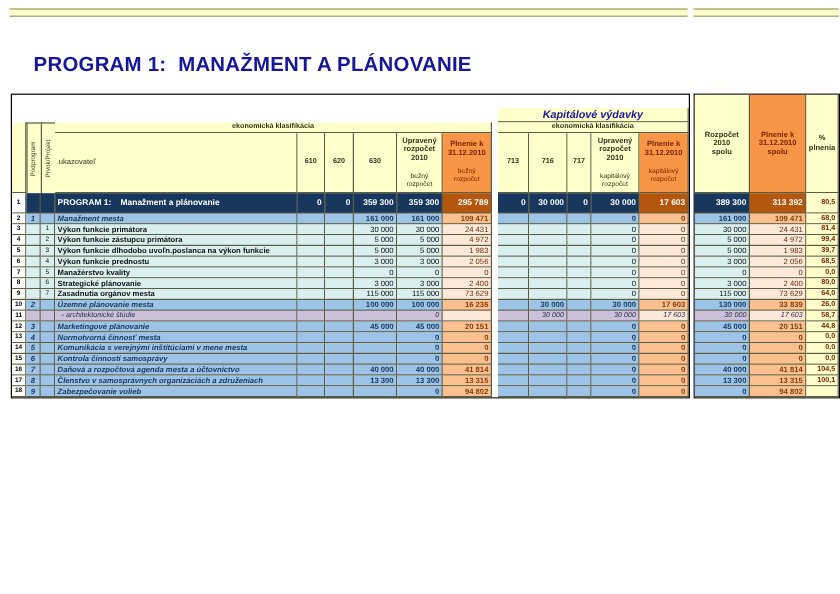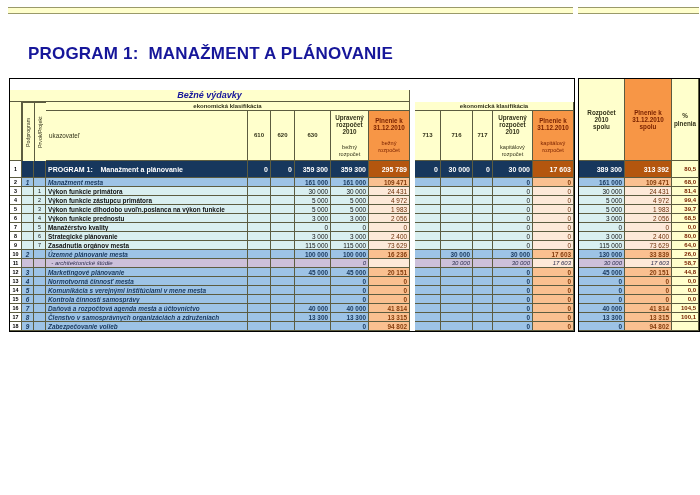--- a/index.html
+++ b/index.html
@@ -58,22 +58,22 @@
 <div class="page">
 
   <div class="topstrip" style="left:8px;top:7px;width:565px;"></div>
   <div class="topstrip" style="left:578px;top:7px;width:121px;"></div>
 
   <div class="title">PROGRAM 1:  MANAŽMENT A PLÁNOVANIE</div>
 
   <div class="tbl" id="main-table">
 
 
-    <div class="hcell band2" style="left:0;top:11px;width:400px;height:12px;">Bežné výdavky</div>
     <div class="hcell gapcell" style="left:400px;top:11px;width:5px;height:12px;background:#fff;"></div>
+    <div class="hcell band2" style="left:405px;top:11px;width:159px;height:12px;">Kapitálové  výdavky</div>
 
     <div class="hcell" style="left:0;top:23px;width:12px;height:59px;"></div>
     <div class="hcell vtext" style="left:12px;top:23px;width:12px;height:59px;">Podprogram</div>
     <div class="hcell vtext" style="left:24px;top:23px;width:12px;height:59px;">Prvok/Projekt</div>
 
     <div class="hcell band3" style="left:36px;top:23px;width:364px;height:9px;">ekonomická klasifikácia</div>
     <div class="hcell band3" style="left:405px;top:23px;width:159px;height:9px;">ekonomická klasifikácia</div>
 
     <div class="hcell ukaz" style="left:36px;top:32px;width:202px;height:50px;">ukazovateľ</div>
     <div class="hcell codehdr" style="left:238px;top:32px;width:23px;height:50px;">610</div>

